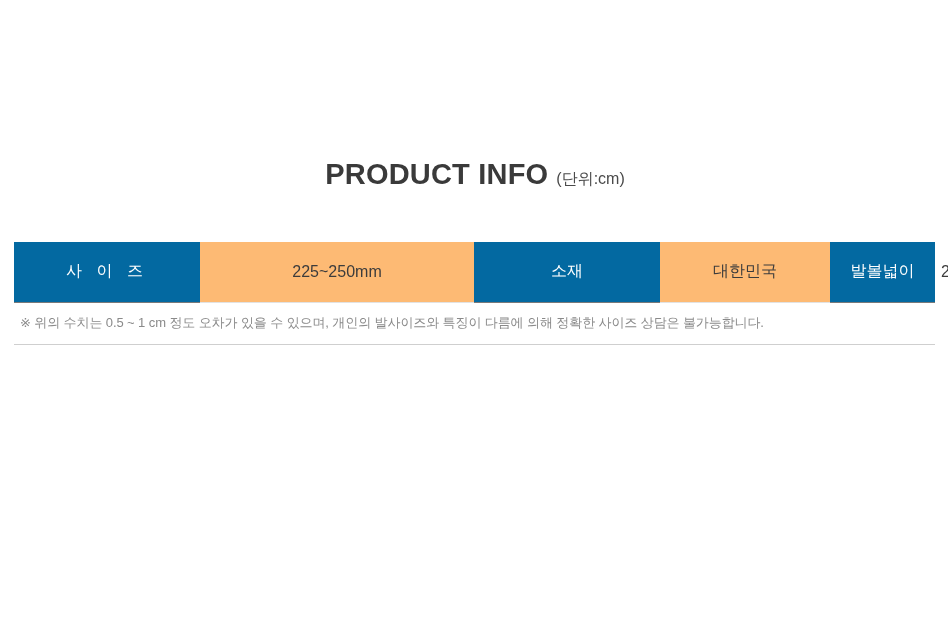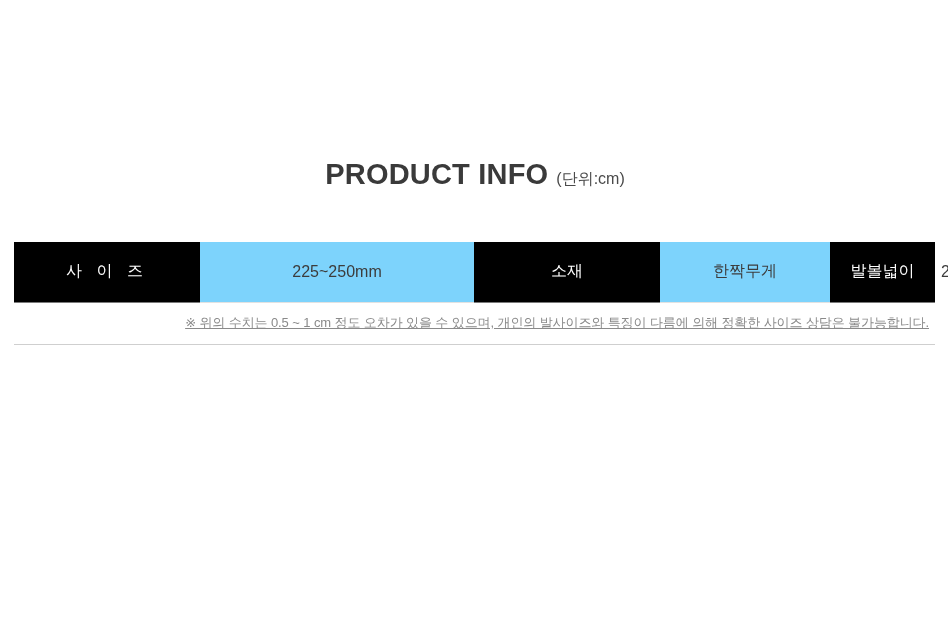--- a/index.html
+++ b/index.html
@@ -53,45 +53,44 @@
     border-collapse: collapse;
     table-layout: fixed;
   }
   .spec-table td {
     height: 60px;
     font-size: 16px;
     color: #3c3c3c;
     text-align: center;
     vertical-align: middle;
     border-bottom: 1px solid #e2e2e2;
-    background: #7dd3fc;
+    background: #fdba74;
     padding: 0 6px;
     white-space: nowrap;
   }
   .spec-table td.lbl {
-    background: #000000;
+    background: #0369a1;
     color: #ffffff;
     border-bottom: 1px solid #7a7a7a;
     font-size: 16px;
   }
   .spec-table tr:last-child td {
     border-bottom: 1px solid #e2e2e2;
   }
   .spec-table tr:last-child td.lbl {
     border-bottom: 1px solid #666666;
   }
   .note-row td {
     height: 42px;
     border-bottom: 1px solid #cfcfcf !important;
     background: #ffffff !important;
     font-size: 13px;
     color: #8a8a8a;
-    text-align: right;
+    text-align: left;
     letter-spacing: -0.1px;
-    text-decoration: underline;
   }
   .sz-label { letter-spacing: 5px; text-indent: 5px; }
 </style>
 </head>
 <body>
 
 <div id="page">
 
   <div class="title-block">
     <span class="title-main">PRODUCT INFO</span><span class="title-unit">(단위:cm)</span>
@@ -107,21 +106,21 @@
       <col style="width:108px">
       <col style="width:105px">
     </colgroup>
     <tbody>
       <tr>
         <td class="lbl">
           <span class="sz-label">사 이 즈</span>
         </td>
         <td colspan="2">225~250mm</td>
         <td class="lbl">소재</td>
-        <td colspan="2">한짝무게</td>
+        <td colspan="2">대한민국</td>
         <td class="lbl">발볼넓이</td>
         <td>240mm</td>
       </tr>
 
 
 
 
       <tr class="note-row">
         <td colspan="7">※ 위의 수치는 0.5 ~ 1 cm 정도 오차가 있을 수 있으며, 개인의 발사이즈와 특징이 다름에 의해 정확한 사이즈 상담은 불가능합니다.</td>
       </tr>

